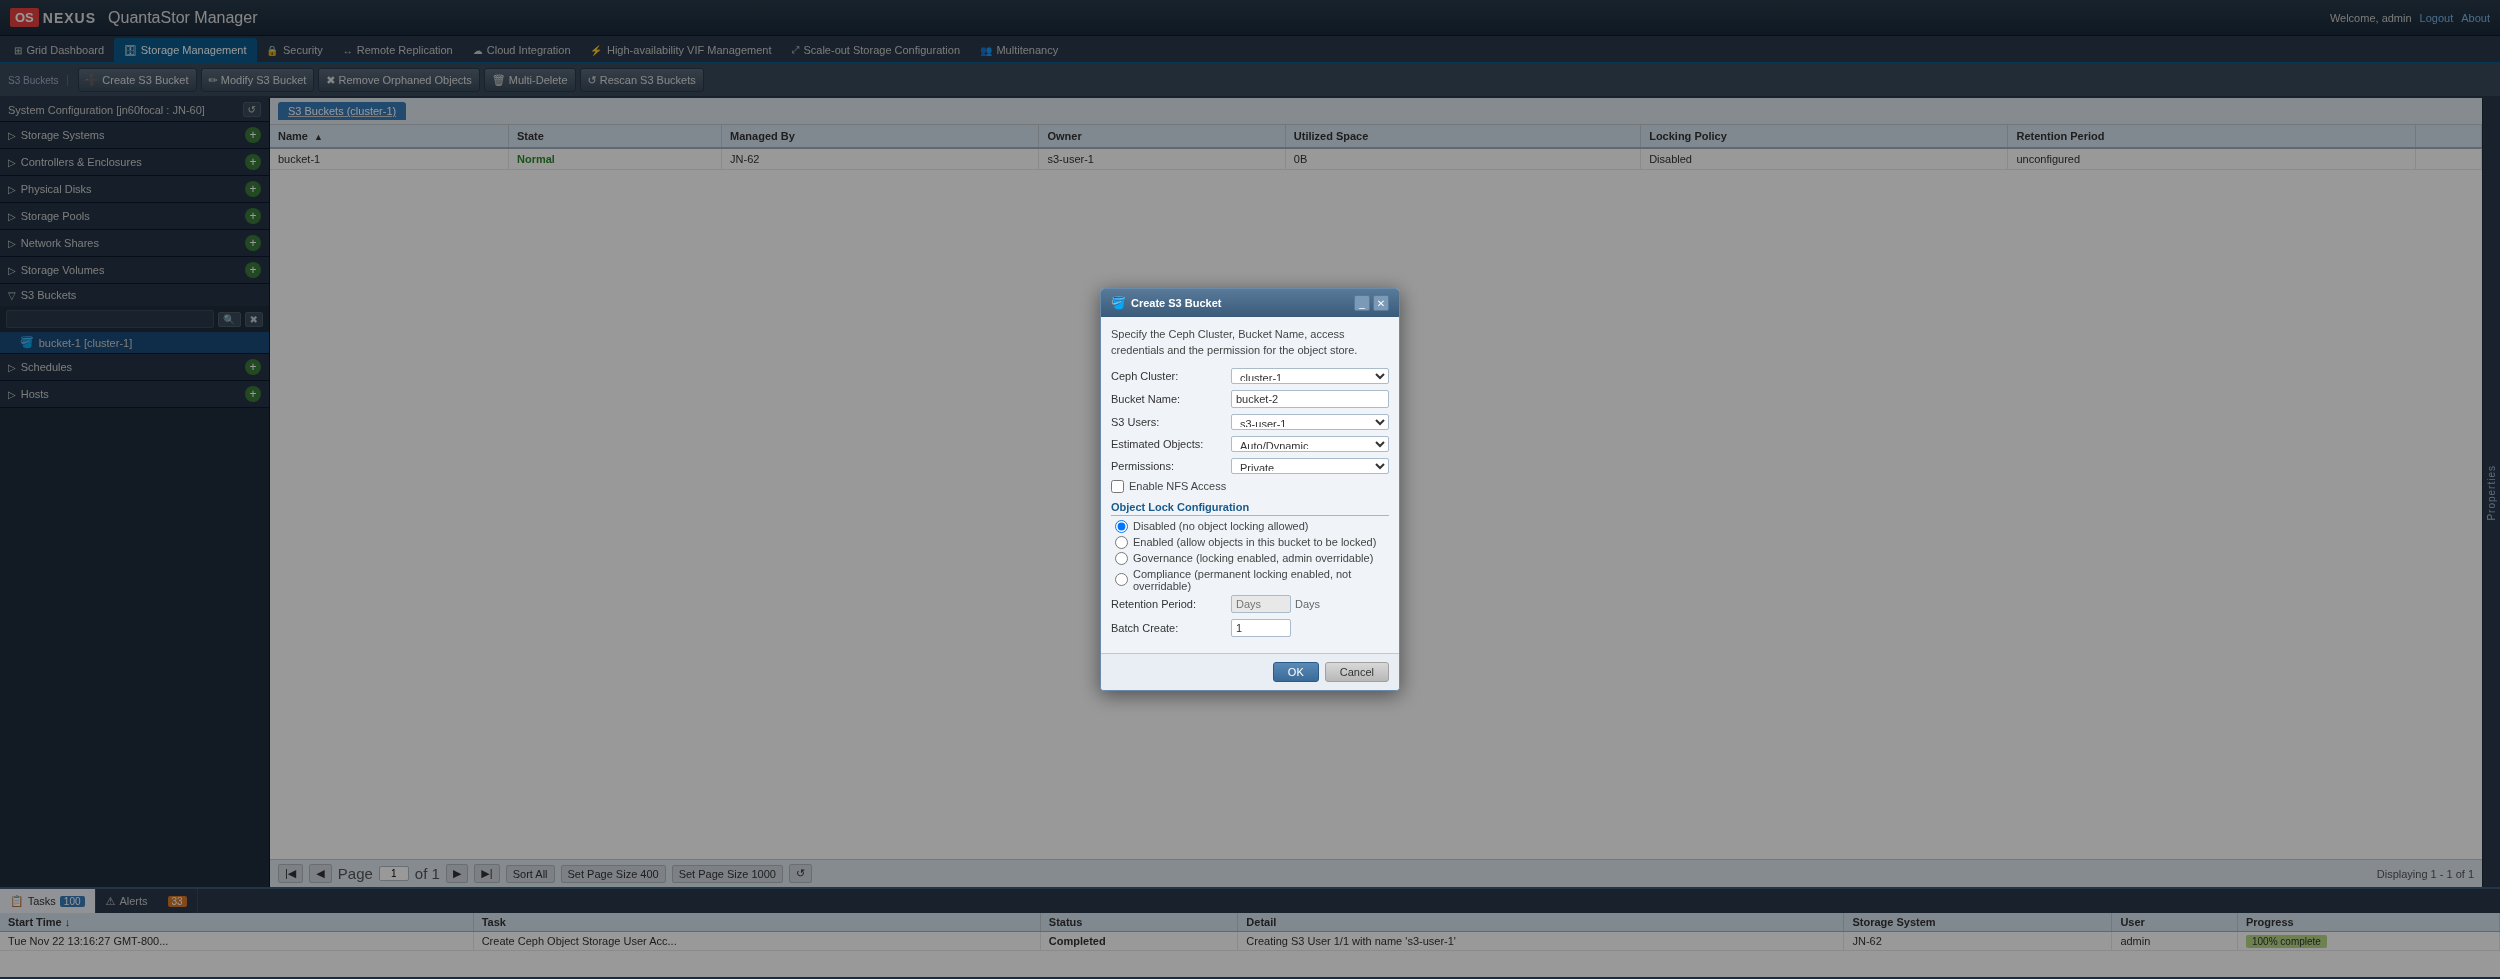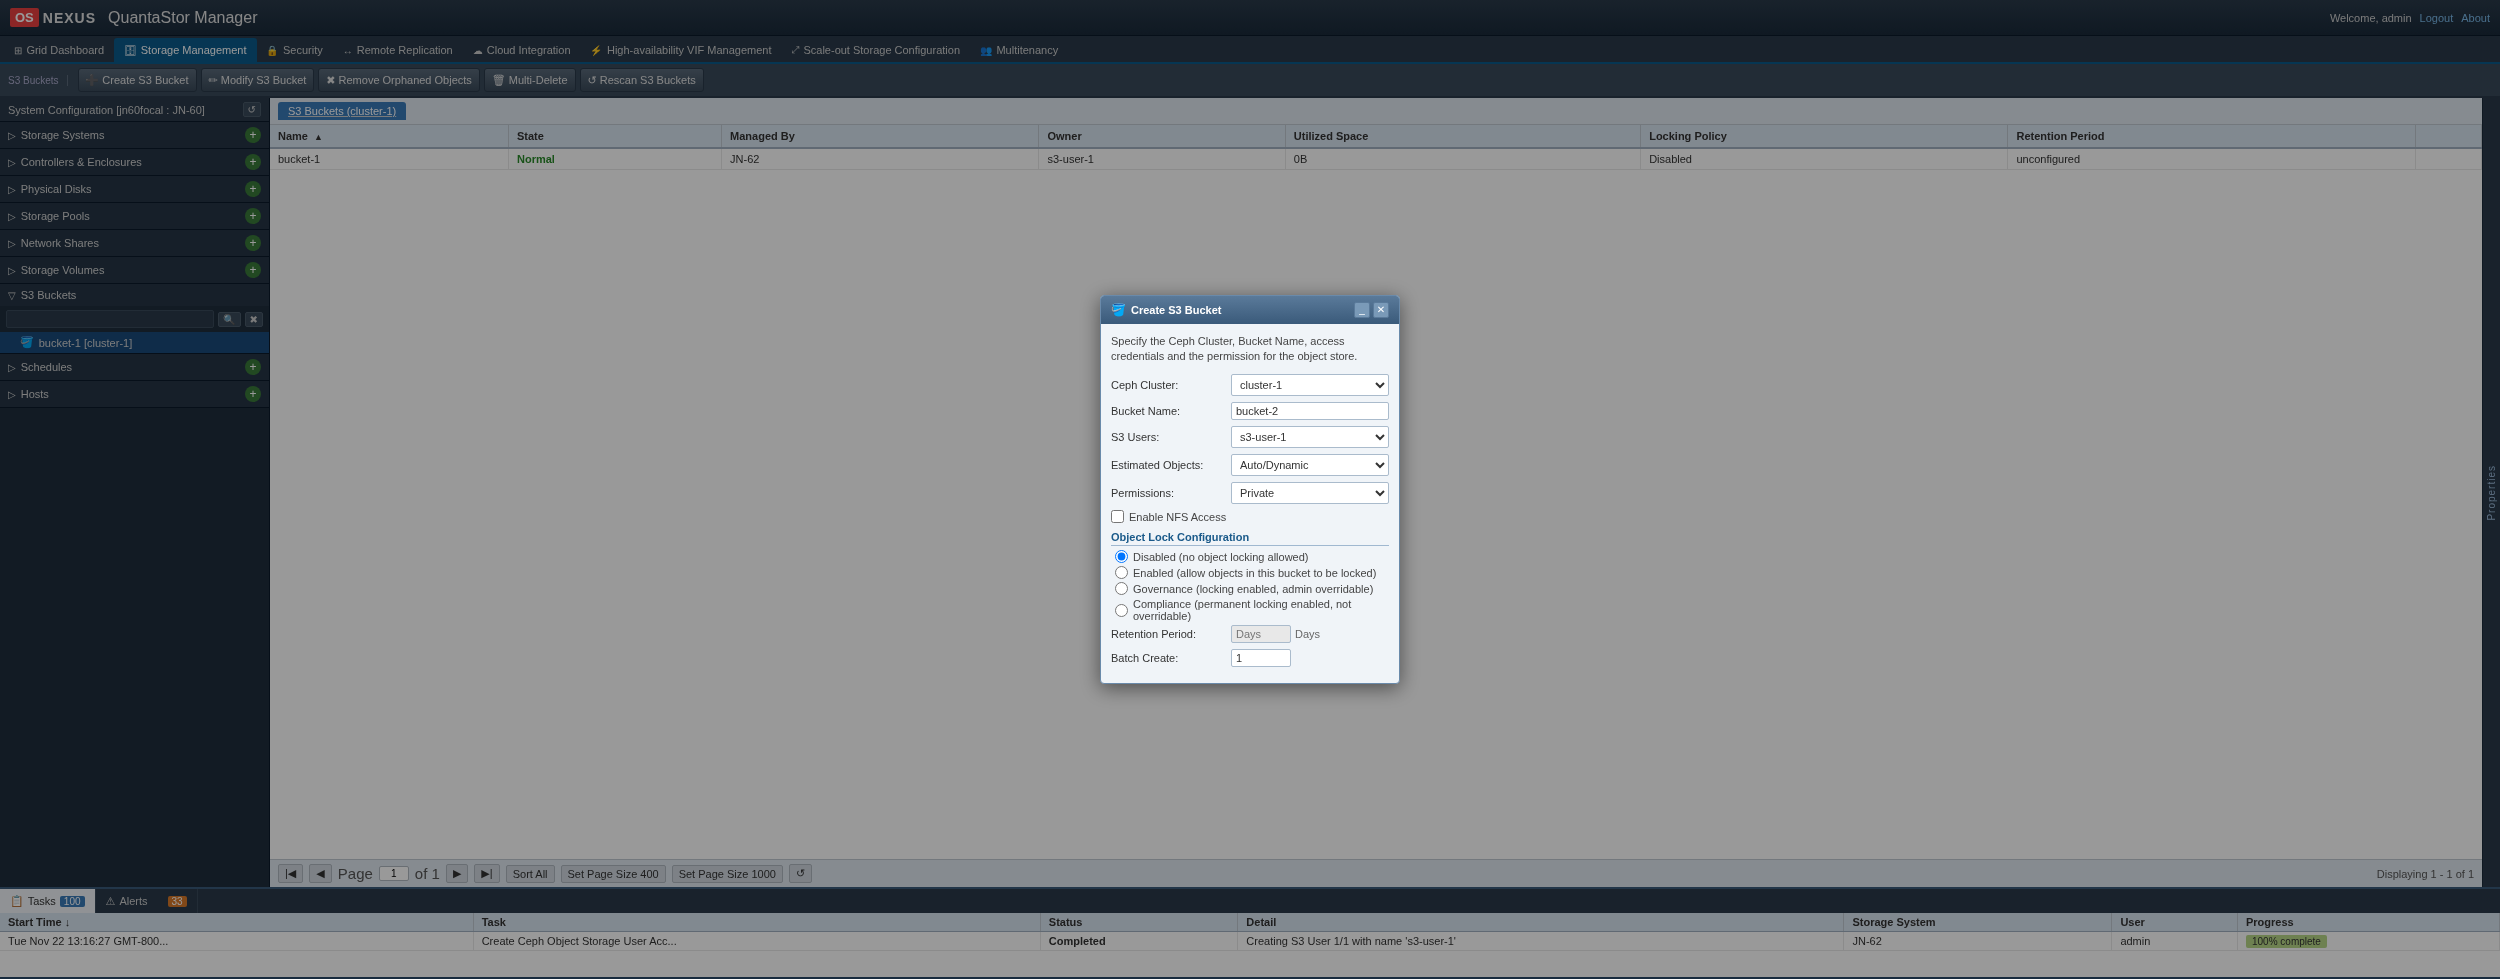--- a/index.html
+++ b/index.html
@@ -376,21 +376,21 @@
     .form-control input[type="text"],
     .form-control select {
       width: 100%;
       padding: 2px 4px;
       border: 1px solid #aabbcc;
       border-radius: 2px;
       font-size: 11px;
       background: white;
       color: #333;
     }
-    .form-control select { height: 22px; }
+    .form-control select { height: 16px; }
     .section-title {
       color: #1a5a8a;
       font-size: 11px;
       font-weight: bold;
       margin: 8px 0 4px 0;
       padding-bottom: 2px;
       border-bottom: 1px solid #a0b8d0;
     }
     .radio-row {
       display: flex;
@@ -864,20 +864,24 @@
           </div>
         </div>
       </div>
 
       <div class="form-row">
         <span class="form-label">Batch Create:</span>
         <div class="form-control">
           <input type="text" value="1" style="width: 60px;">
         </div>
       </div>
+    </div>
+    <div id="modal-footer">
+      <button class="modal-btn modal-btn-ok">OK</button>
+      <button class="modal-btn modal-btn-cancel">Cancel</button>
     </div>
   </div>
 </div>
 
 <div id="bottom-panel">
   <div id="bottom-tabs">
     <div class="bottom-tab active">
       <span>📋</span>
       <span>Tasks</span>
       <span class="tab-badge">100</span>

